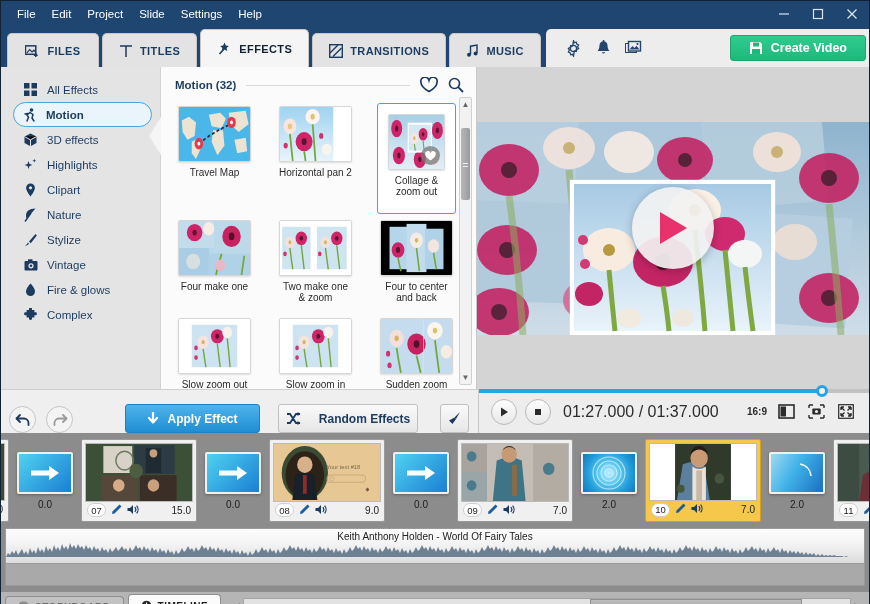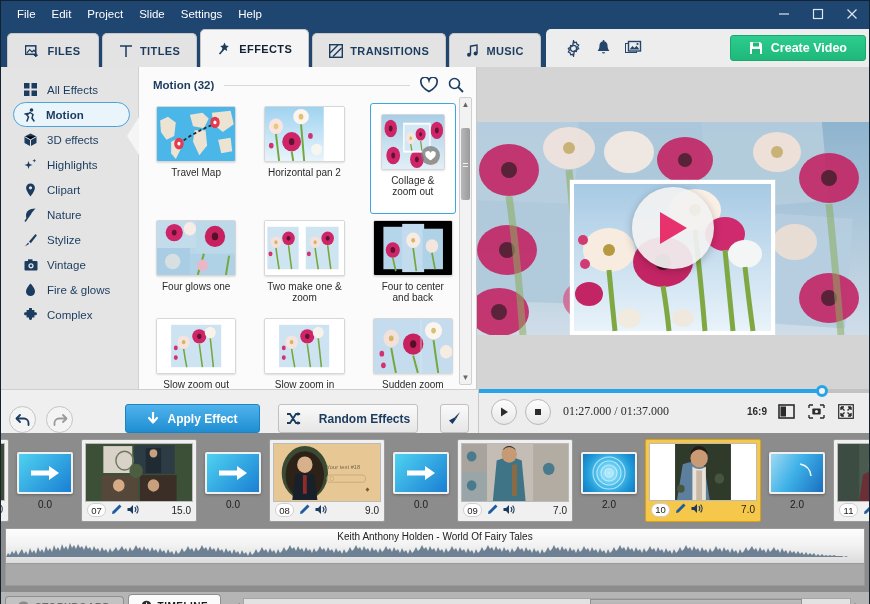--- a/index.html
+++ b/index.html
@@ -71,21 +71,21 @@
     height: 26px; padding: 0 18px; border-radius: 3px;
     display: flex; align-items: center; gap: 8px; cursor: pointer;
     border: 1px solid #1aa86f;
   }
 
   
   .main { display: flex; height: 322px; background: #f0f0f0; }
 
   
   .sidebar {
-    width: 138px; background: #e4e4e4; padding-top: 10px;
+    width: 160px; background: #e4e4e4; padding-top: 10px;
     position: relative; border-right: 1px solid #d2d2d2;
   }
   .cat {
     display: flex; align-items: center; gap: 9px;
     height: 25px; margin: 0 10px 0 14px; padding-left: 8px;
     font-size: 11.5px; color: #1b3b5f; cursor: pointer;
     border-radius: 13px;
   }
   .cat .cicon { width: 15px; display:flex; align-items:center; justify-content:center; }
   .cat.active {
@@ -202,21 +202,21 @@
   .seek-fill { position:absolute; left:0; top:0; height:4px; background:#27a3e8; width: 88%; }
   .seek-knob {
     position: absolute; left: 88%; top: -4px; width: 12px; height: 12px; border-radius: 50%;
     background: #f2f2f2; border: 3px solid #27a3e8; transform: translateX(-50%);
   }
   .pbtn {
     width: 26px; height: 26px; border-radius: 50%; border: 1px solid #b9b9b9;
     background: linear-gradient(180deg,#fdfdfd,#e8e8e8);
     display: flex; align-items: center; justify-content: center; cursor: pointer;
   }
-  .timecode { font-size: 12px; color: #2c2c2c; margin-left: 4px; font-family: Liberation Serif, serif; }
+  .timecode { font-size: 16px; color: #2c2c2c; margin-left: 4px; }
   .ratio { margin-left: auto; font-size: 10px; font-weight: bold; color: #2c2c2c; }
   .picon { width: 22px; height: 20px; display:flex; align-items:center; justify-content:center; cursor:pointer; }
 
   
   .timeline { height: 95px; background: #8c8c8c; display: flex; align-items: stretch;
     padding: 6px 0; overflow: hidden; position: relative; }
   .clip {
     background: #f0f0f0; border: 1px solid #9b9b9b; border-radius: 2px;
     width: 116px; margin: 0 4px; display: flex; flex-direction: column;
     flex: none; padding: 3px; cursor: pointer;
@@ -593,21 +593,21 @@
               <rect x="50" y="0" width="50" height="34" fill="#bcd9ea"></rect>
               <ellipse cx="74" cy="16" rx="13" ry="11" fill="#c7215f"></ellipse>
                 <circle cx="74" cy="16" r="4" fill="#551027"></circle>
               <rect x="0" y="28" width="42" height="28" fill="#a9cde4"></rect>
               <ellipse cx="20" cy="42" rx="10" ry="8" fill="#d8dfe0"></ellipse>
               <rect x="42" y="34" width="58" height="22" fill="#b0d2e6"></rect>
               <path d="M52 56 Q56 44 60 34 M88 56 Q90 46 92 36" stroke="#74a83c" stroke-width="2.5" fill="none"></path>
               <ellipse cx="58" cy="46" rx="7" ry="6" fill="#e9b7c8"></ellipse>
             </svg>
           </div>
-          <div class="cap">Four glows one</div>
+          <div class="cap">Four make one</div>
         </div>
 
         <div class="cell">
           <div class="thumb">
             <svg width="100%" height="100%" viewBox="0 0 100 56" preserveAspectRatio="none">
               <rect width="100" height="56" fill="#ffffff"></rect>
               <rect x="3" y="6" width="40" height="44" fill="#cfe4f1"></rect>
               <ellipse cx="14" cy="22" rx="7" ry="6" fill="#f4e0dd"></ellipse>
                 <circle cx="14" cy="22" r="2" fill="#d7b461"></circle>
               <ellipse cx="30" cy="18" rx="8" ry="7" fill="#cf2468"></ellipse>

